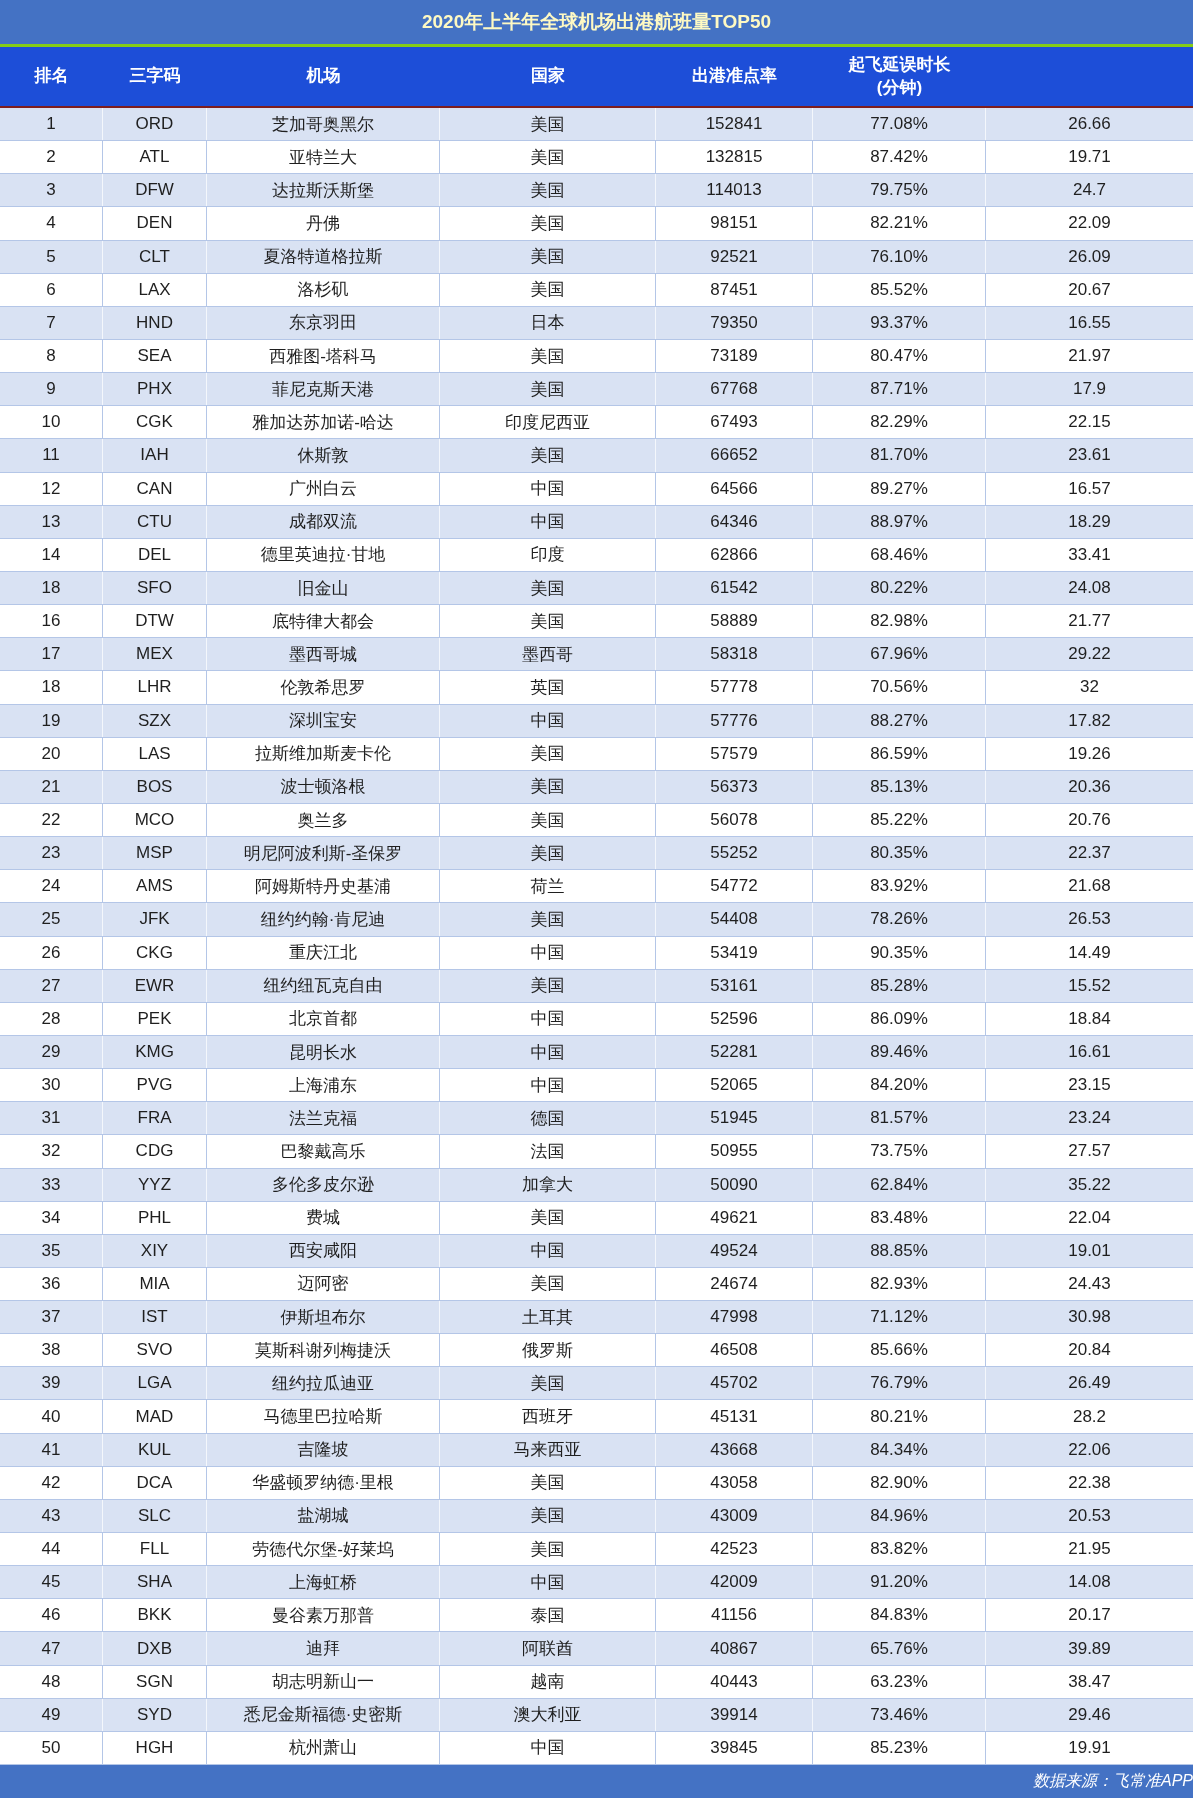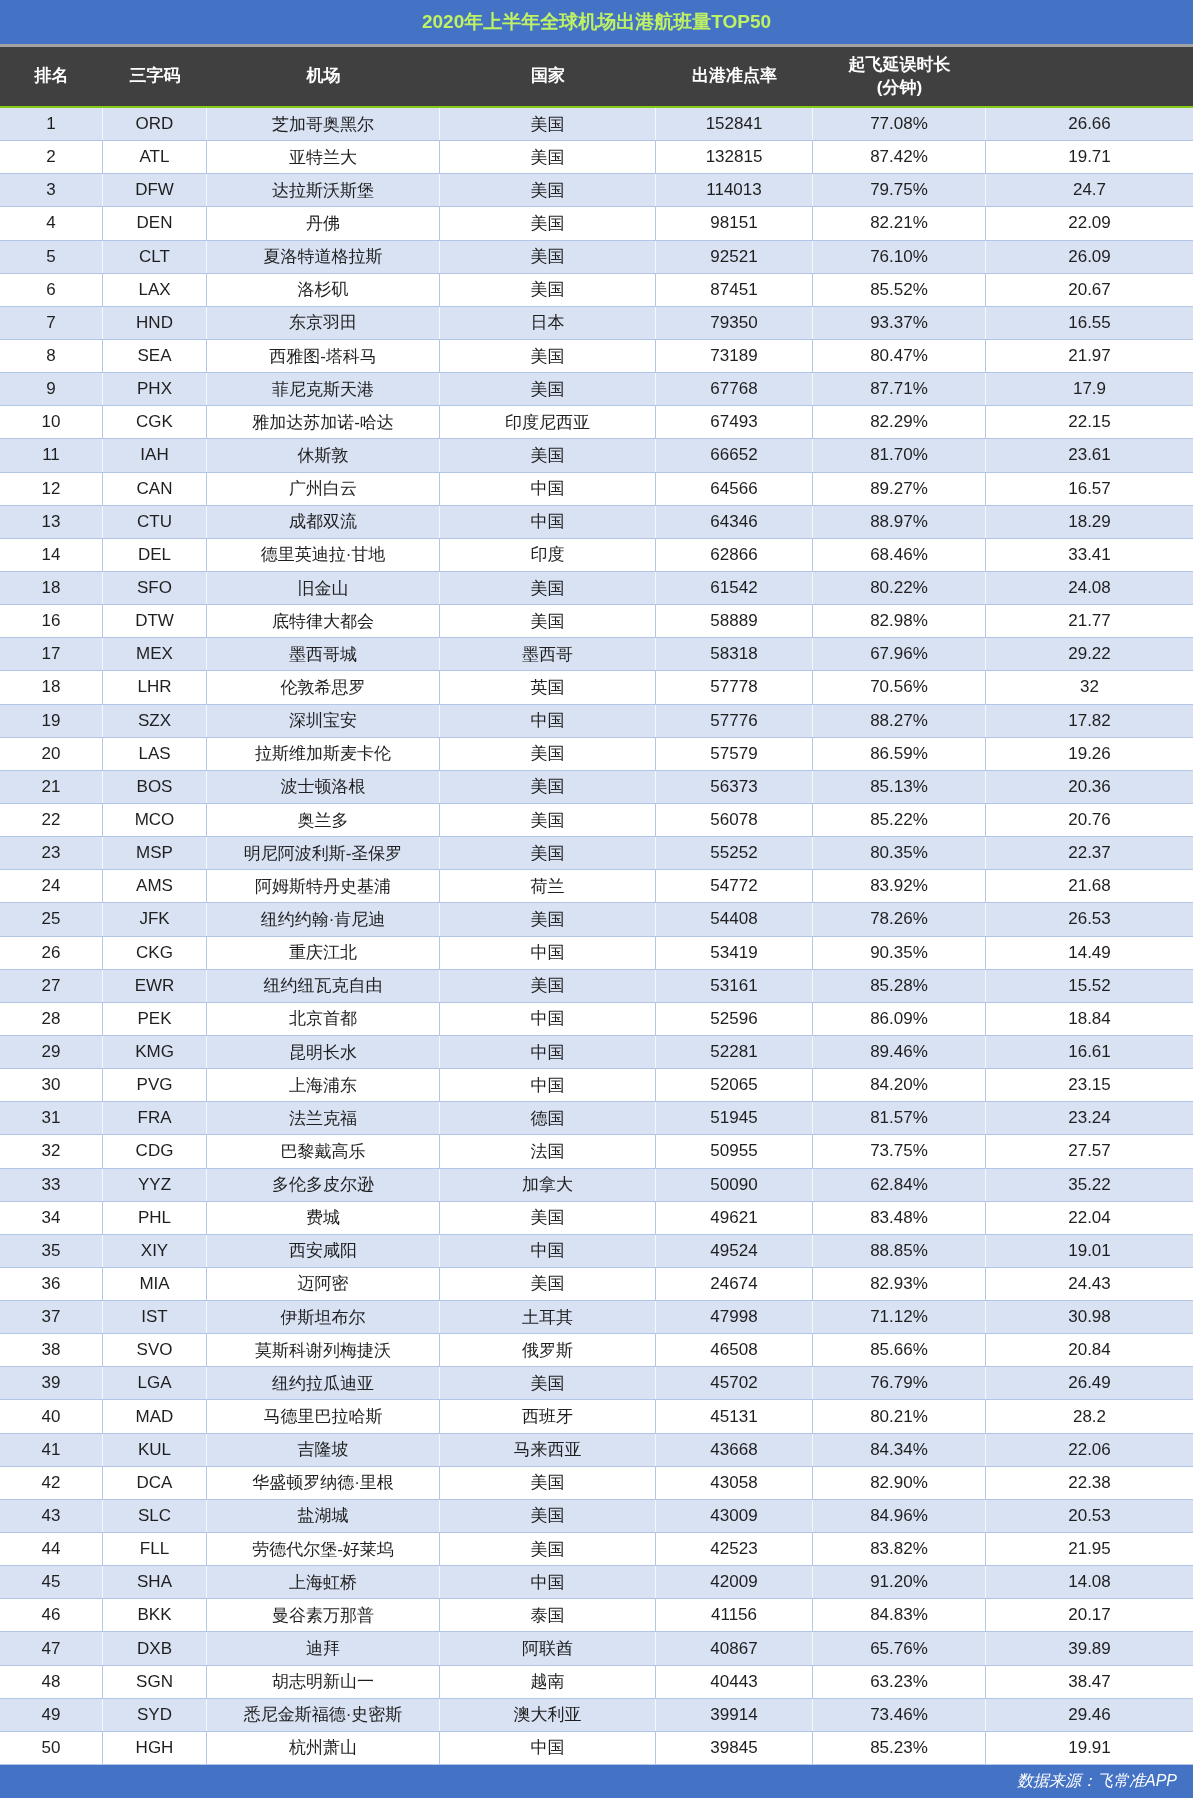--- a/index.html
+++ b/index.html
@@ -6,31 +6,31 @@
   * { box-sizing: border-box; }
   .wrap {
     width: 1193px; height: 1798px;
     display: flex; flex-direction: column;
     font-family: "Liberation Sans", "DejaVu Sans", sans-serif;
     background: #ffffff;
     overflow: hidden;
   }
   .title-bar {
     height: 47px; flex: none;
-    background: #4472C4; color: #bef264;
+    background: #4472C4; color: #fef9c3;
     display: flex; align-items: center; justify-content: center;
     font-size: 19px; font-weight: bold;
-    border-bottom: 3px solid #a3a3a3;
+    border-bottom: 3px solid #84cc16;
   }
   .header-row {
     height: 61px; flex: none;
-    background: #404040; color: #ffffff;
+    background: #1d4ed8; color: #ffffff;
     display: grid;
     grid-template-columns: 103px 104px 233px 216px 157px 173px 207px;
-    border-bottom: 2px solid #84cc16;
+    border-bottom: 2px solid #7f1d1d;
   }
   .header-cell {
     display: flex; flex-direction: column;
     align-items: center; justify-content: center;
     font-size: 17px; font-weight: bold; line-height: 1.35;
     text-align: center;
   }
   .tbody { flex: 1; display: flex; flex-direction: column; }
   .row {
     flex: 1;
@@ -45,21 +45,20 @@
     font-size: 17px; color: #1f1f1f;
     border-right: 1px solid #B4C6E7;
     overflow: hidden; white-space: nowrap;
   }
   .row.band .cell { border-right-color: #f4f7fc; }
   .cell:last-child { border-right: none; }
   .footer-bar {
     height: 33px; flex: none;
     background: #4472C4; color: #ffffff;
     display: flex; align-items: center; justify-content: flex-end;
-    padding-right: 16px;
     font-size: 16px; font-style: italic;
   }
 </style>
 </head>
 <body>
 
 <div class="wrap">
   <div class="title-bar">2020年上半年全球机场出港航班量TOP50</div>
 
   <div class="header-row" id="header-row">

